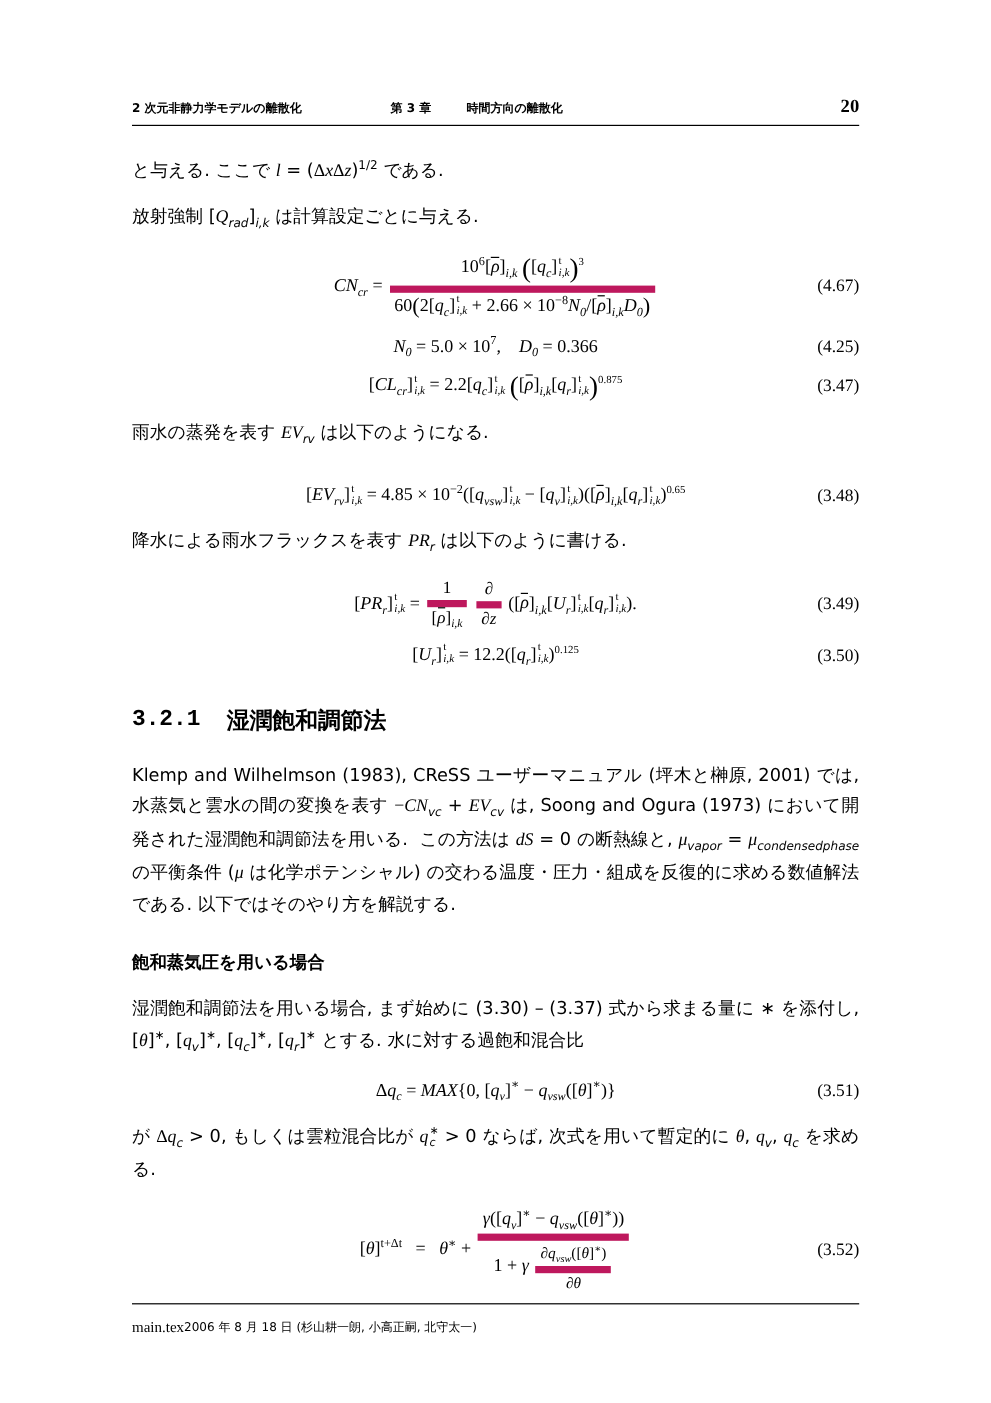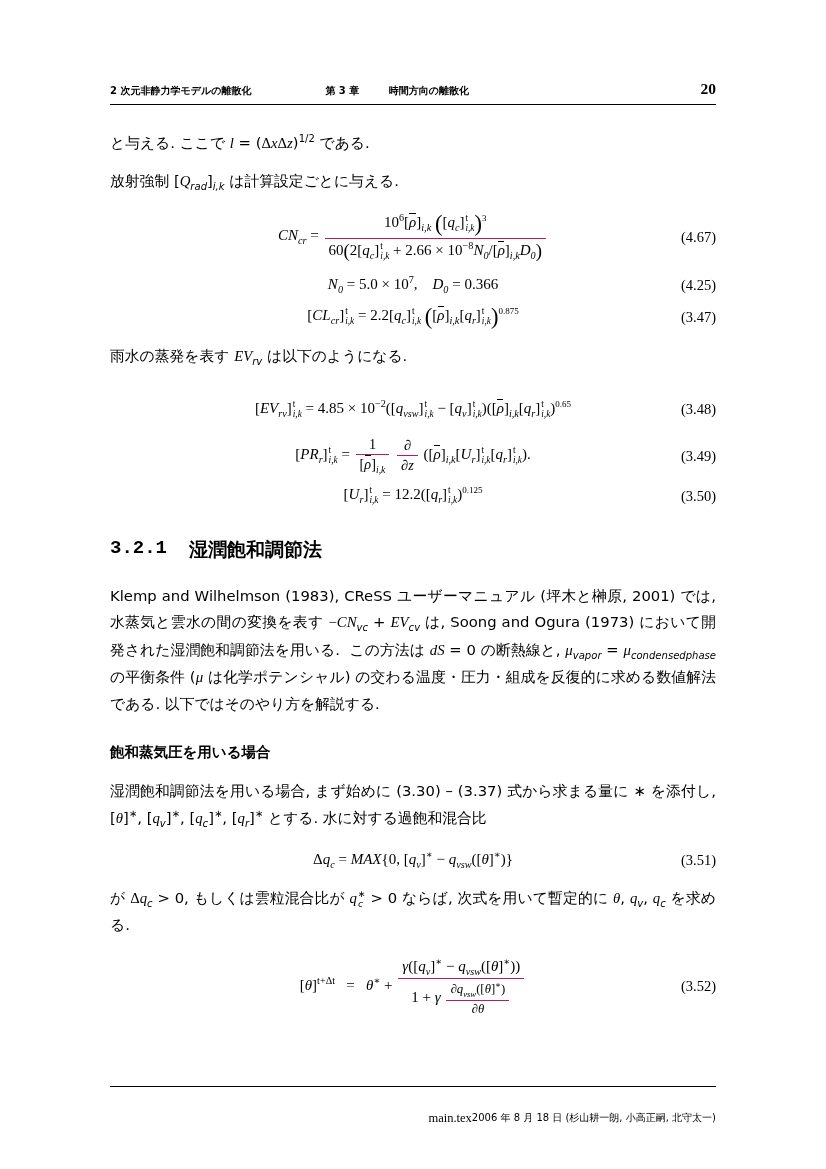--- a/index.html
+++ b/index.html
@@ -43,23 +43,23 @@
   .header .h-mid .ch { margin-right: 26px; }
   .header .h-right { flex: 0 0 auto; font-size: 15.5px; }
 
   
   .footer {
     position: absolute;
     left: 110px;
     top: 1086px;
     width: 606px;
     border-top: 1.2px solid #000;
-    padding-top: 24px;
+    padding-top: 12px;
     display: flex;
-    justify-content: flex-end;
+    justify-content: flex-start;
     font-size: 12.5px;
   }
   .footer .f-left { font-family: "Liberation Serif", serif; }
   .footer .f-right { }
 
   
   p.para {
     margin: 0 0 13px 0;
     font-size: 14.8px;
     line-height: 1.62;
@@ -94,21 +94,21 @@
 
   
   .frac {
     display: inline-block;
     vertical-align: middle;
     text-align: center;
     font-size: 0.95em;
     margin: 0 2px;
   }
   .frac .fnum { display: block; padding: 0 4px 1px 4px; }
-  .frac .fden { display: block; border-top: 1px solid #be185d; padding: 1px 4px 0 4px; }
+  .frac .fden { display: block; border-top: 6px solid #be185d; padding: 1px 4px 0 4px; }
 
   
   .bigparen { font-size: 1.5em; vertical-align: -0.18em; }
   .medparen { font-size: 1.25em; vertical-align: -0.1em; }
 
   
   h3.sec {
     font-family: Liberation Mono, monospace;
     font-size: 19px;
     font-weight: bold;
@@ -206,20 +206,23 @@
       雨水の蒸発を表す <span class="m">EV</span><sub>rv</sub> は以下のようになる.
     </p>
 
     <div class="eq" style="margin-top:28px;margin-bottom:14px;">
       <span class="body">
         [<span class="m">EV</span><sub>rv</sub>]<span class="stack"><span class="up">t</span><span class="dn">i,k</span></span> = 4.85 × 10<sup class="rm">−2</sup>([<span class="m">q</span><sub>vsw</sub>]<span class="stack"><span class="up">t</span><span class="dn">i,k</span></span> − [<span class="m">q</span><sub>v</sub>]<span class="stack"><span class="up">t</span><span class="dn">i,k</span></span>)([<span class="ovl m">ρ<span class="bar"></span></span>]<sub>i,k</sub>[<span class="m">q</span><sub>r</sub>]<span class="stack"><span class="up">t</span><span class="dn">i,k</span></span>)<sup class="rm" style="font-size:0.6em">0.65</sup>
       </span>
       <span class="num">(3.48)</span>
     </div>
 
+    <p class="para jp" style="margin-top:14px;">
+      降水による雨水フラックスを表す <span class="m">PR</span><sub>r</sub> は以下のように書ける.
+    </p>
 
     <div class="eq" style="margin-top:16px;margin-bottom:10px;">
       <span class="body">
         [<span class="m">PR</span><sub>r</sub>]<span class="stack"><span class="up">t</span><span class="dn">i,k</span></span> =
         <span class="frac">
           <span class="fnum">1</span>
           <span class="fden">[<span class="ovl m">ρ<span class="bar"></span></span>]<sub>i,k</sub></span>
         </span>
         <span class="frac">
           <span class="fnum"><span class="m">∂</span></span>

